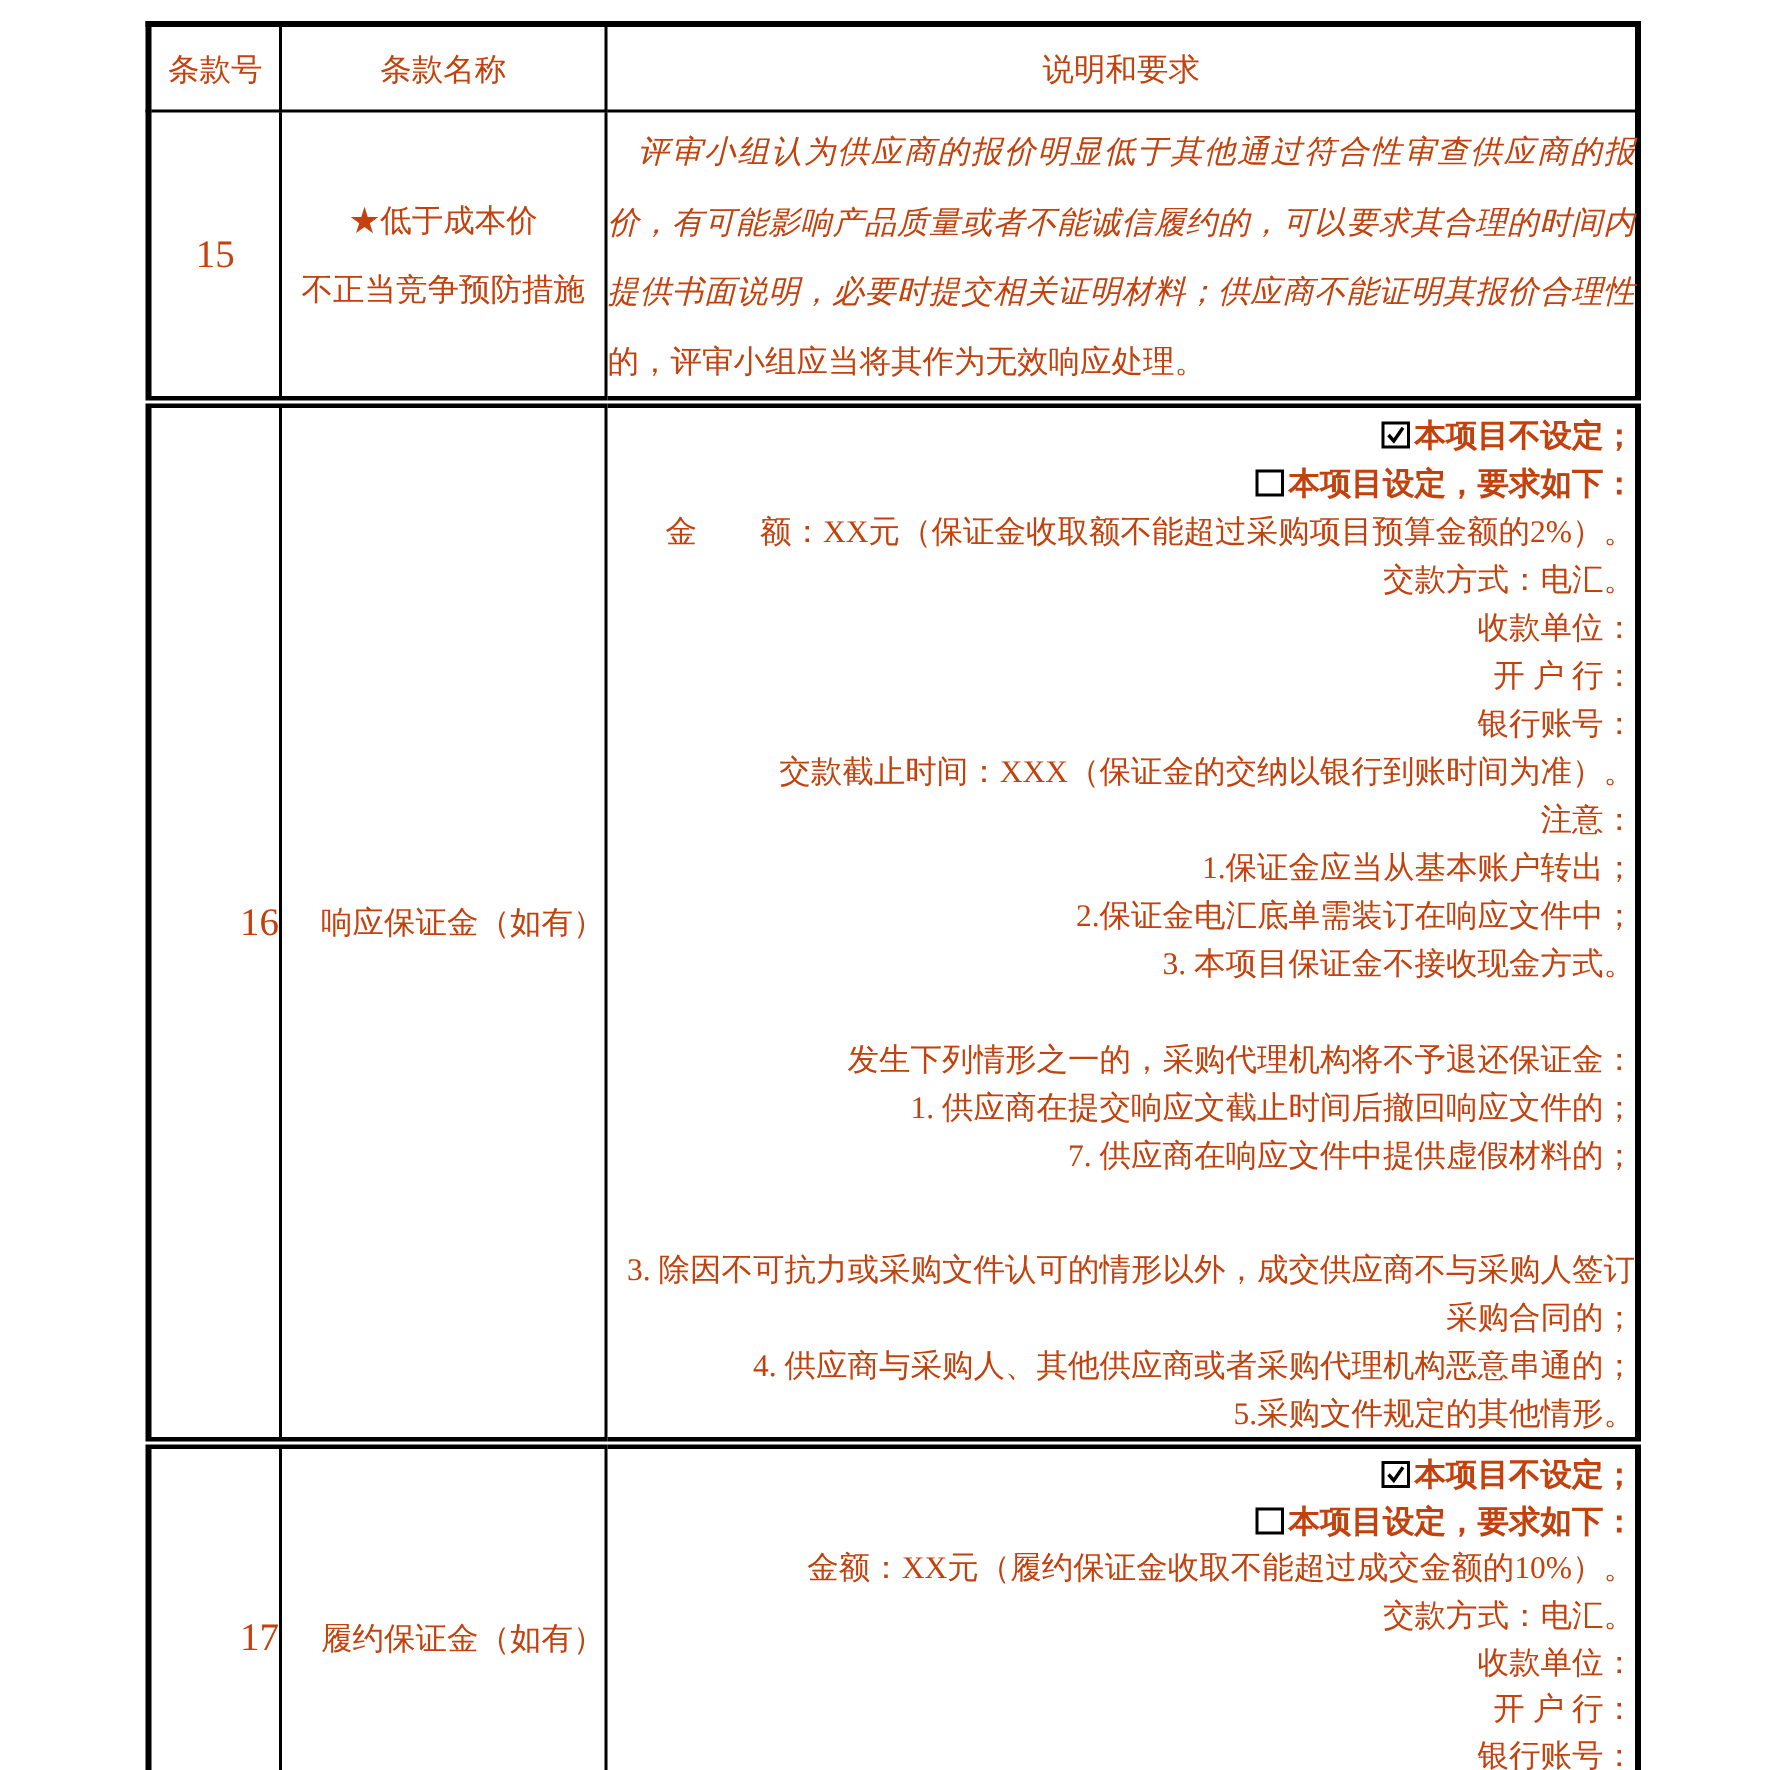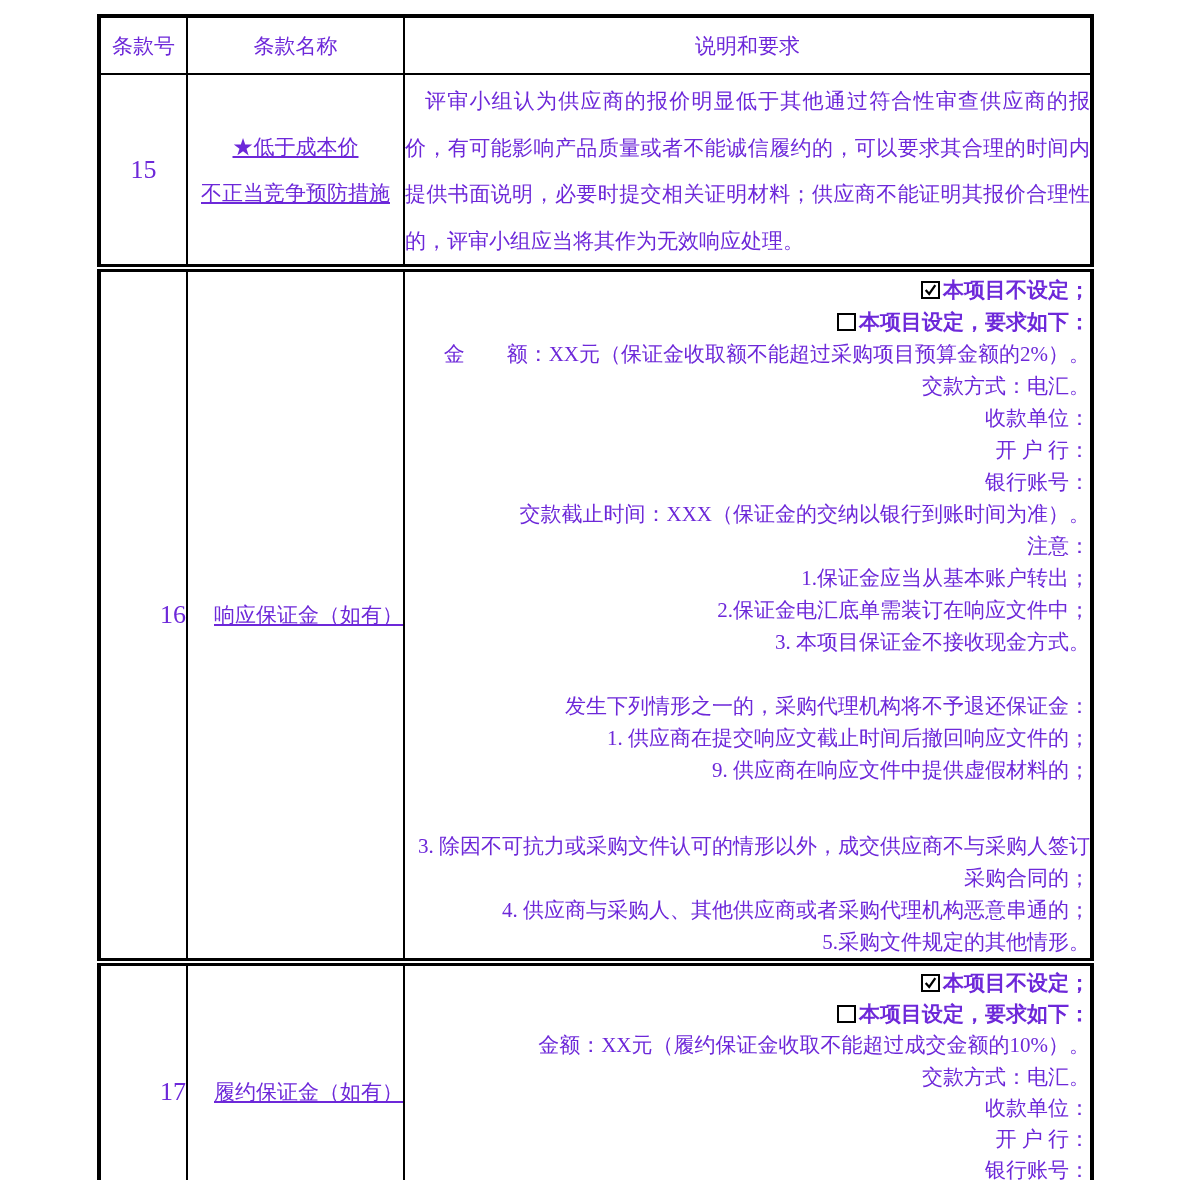--- a/index.html
+++ b/index.html
@@ -1,20 +1,20 @@
 <!DOCTYPE html>
 <html><head>
 <meta charset="utf-8">
 <style>
   html,body{margin:0;padding:0;background:#ffffff;}
   .page{
     position:relative;
     width:1186px;height:1180px;
     background:#ffffff;
-    color:#6d28d9;
+    color:#c2410c;
     font-family:"Liberation Serif","DejaVu Serif",serif;
     overflow:hidden;
   }
   table.doc-table{
     position:absolute;left:97px;top:14px;
     width:993px;
     border-collapse:collapse;
     table-layout:fixed;
     border:4px solid #000;
   }
@@ -36,37 +36,38 @@
 
   td.num-cell{
     text-align:center;vertical-align:middle;
     font-size:26px;
     margin-top:35px;
   }
   td.name-cell{
     text-align:center;vertical-align:middle;
     font-size:21px;
   }
-  td.name-cell .nline{line-height:46px;white-space:nowrap;text-decoration:underline;}
+  td.name-cell .nline{line-height:46px;white-space:nowrap;}
 
   td.desc-cell{vertical-align:top;}
   tr.row-15 td.desc-cell{padding-top:3px;}
   tr.row-16 td.desc-cell,tr.row-17 td.desc-cell{padding-top:2px;}
 
   .line{
     font-size:21px;
     white-space:pre;
   }
   tr.row-15 .line{line-height:46.5px;}
   tr.row-16 .line{line-height:32px;}
   tr.row-17 .line{line-height:31.2px;}
   .line.justify{
     white-space:pre-wrap;
     text-align:justify;
     text-align-last:justify;
+    font-style:italic;
   }
   .line.bold{font-weight:bold;}
   .line.blank{min-height:32px;}
 
   .cbx{
     display:inline-block;
     width:19px;height:18px;
     border:2.5px solid #000;
     box-sizing:border-box;
     vertical-align:-2px;
@@ -122,21 +123,21 @@
             <div class="line" style="padding-left: 16px;">开 户 行：</div>
             <div class="line" style="padding-left: 16px;">银行账号：</div>
             <div class="line" style="padding-left: 28px; margin-left: 24px;">交款截止时间：XXX（保证金的交纳以银行到账时间为准）。</div>
             <div class="line">注意：</div>
             <div class="line">1.保证金应当从基本账户转出；</div>
             <div class="line">2.保证金电汇底单需装订在响应文件中；</div>
             <div class="line">3. 本项目保证金不接收现金方式。</div>
             <div class="line blank">&nbsp;</div>
             <div class="line" style="padding-left: 14px;">发生下列情形之一的，采购代理机构将不予退还保证金：</div>
             <div class="line" style="padding-left: 10px; margin-left: 37px;">1. 供应商在提交响应文截止时间后撤回响应文件的；</div>
-            <div class="line" style="padding-left: 10px;">9. 供应商在响应文件中提供虚假材料的；</div>
+            <div class="line" style="padding-left: 10px;">7. 供应商在响应文件中提供虚假材料的；</div>
             <div class="line" style="padding-left: 10px; margin-top: 44px;">3. 除因不可抗力或采购文件认可的情形以外，成交供应商不与采购人签订</div>
             <div class="line">采购合同的；</div>
             <div class="line" style="padding-left: 5px;">4. 供应商与采购人、其他供应商或者采购代理机构恶意串通的；</div>
             <div class="line" style="padding-left: 18px;">5.采购文件规定的其他情形。</div>
           </td>
         </tr>
         <tr class="row-17">
           <td class="num-cell">17</td>
           <td class="name-cell">
             <div class="nline">履约保证金（如有）</div>

